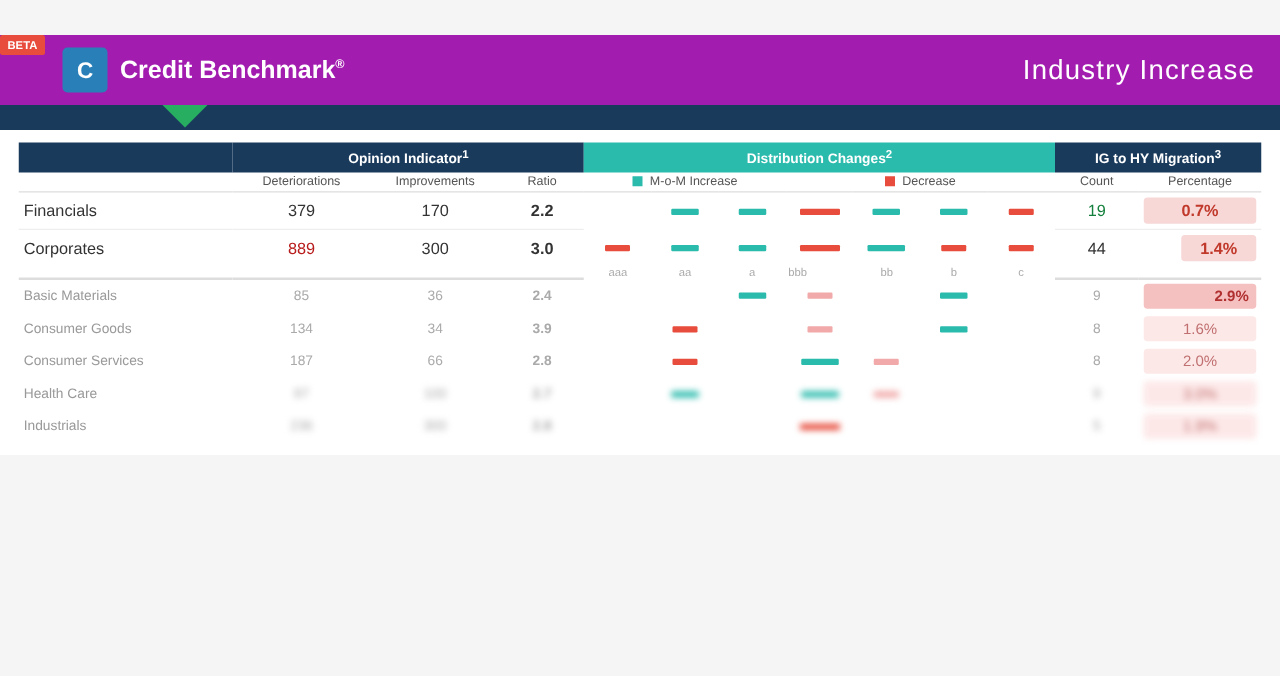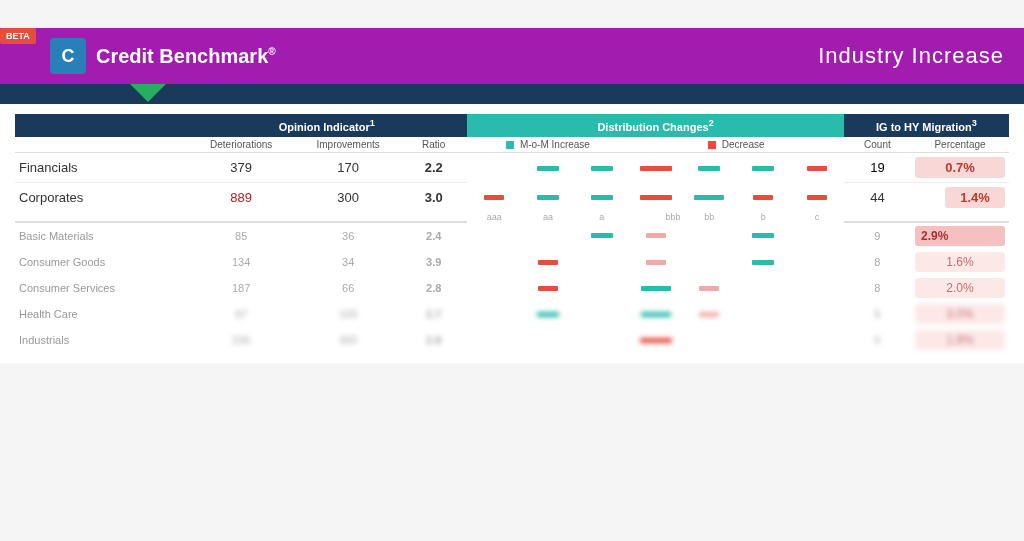--- a/index.html
+++ b/index.html
@@ -227,21 +227,21 @@
     <td class="num-cell" style="color:#333;font-size:13px;">379</td>
     <td class="num-cell" style="color:#333;font-size:13px;">170</td>
     <td class="ratio-cell" style="color:#333;font-size:13px;">2.2</td>
     <td class="bar-cell" style=""><span style="display:inline-block;width:28px;height:4px;"></span></td>
             <td class="bar-cell" style=""><span style="display:inline-block;width:22px;height:5px;background:#2bbbad;border-radius:1px;vertical-align:middle;"></span></td>
             <td class="bar-cell" style=""><span style="display:inline-block;width:22px;height:5px;background:#2bbbad;border-radius:1px;vertical-align:middle;"></span></td>
             <td class="bar-cell" style=""><span style="display:inline-block;width:32px;height:5px;background:#e74c3c;border-radius:1px;vertical-align:middle;"></span></td>
             <td class="bar-cell" style=""><span style="display:inline-block;width:22px;height:5px;background:#2bbbad;border-radius:1px;vertical-align:middle;"></span></td>
             <td class="bar-cell" style=""><span style="display:inline-block;width:22px;height:5px;background:#2bbbad;border-radius:1px;vertical-align:middle;"></span></td>
             <td class="bar-cell" style=""><span style="display:inline-block;width:20px;height:5px;background:#e74c3c;border-radius:1px;vertical-align:middle;"></span></td>
-    <td class="count-cell" style="color:#000000;font-size:13px;">19</td>
+    <td class="count-cell" style="color:#15803d;font-size:13px;">19</td>
     <td style="text-align:center;padding:3px 4px;">
       <div style="background:#f8d7d7;color:#c0392b;font-size:13px;font-weight:bold;padding:3px 6px;border-radius:3px;">0.7%</div>
     </td>
   </tr>
           <tr>
     <td style="color:#333;font-size:13px;padding:7px 4px;border-top:1px solid #eee;">Corporates</td>
     <td class="num-cell" style="color:#b91c1c;font-size:13px;border-top:1px solid #eee;">889</td>
     <td class="num-cell" style="color:#333;font-size:13px;border-top:1px solid #eee;">300</td>
     <td class="ratio-cell" style="color:#333;font-size:13px;border-top:1px solid #eee;">3.0</td>
     <td class="bar-cell" style=""><span style="display:inline-block;width:20px;height:5px;background:#e74c3c;border-radius:1px;vertical-align:middle;"></span></td>
@@ -257,41 +257,41 @@
     </td>
   </tr>
           <tr>
       <td></td>
             <td></td>
             <td></td>
             <td></td>
       <td style="text-align:center;font-size:9px;color:#aaa;padding:0 2px;">aaa</td>
             <td style="text-align:center;font-size:9px;color:#aaa;padding:0 2px;">aa</td>
             <td style="text-align:center;font-size:9px;color:#aaa;padding:0 2px;">a</td>
-            <td style="text-align:right;font-size:9px;color:#aaa;padding:0 2px;">bbb</td>
+            <td style="text-align:left;font-size:9px;color:#aaa;padding:0 2px;">bbb</td>
             <td style="text-align:center;font-size:9px;color:#aaa;padding:0 2px;">bb</td>
             <td style="text-align:center;font-size:9px;color:#aaa;padding:0 2px;">b</td>
             <td style="text-align:center;font-size:9px;color:#aaa;padding:0 2px;">c</td>
       <td></td>
             <td></td>
     </tr>
           <tr>
     <td style="color:#999;font-size:11px;padding:4px 4px;border-top:2px solid #ddd;">Basic Materials</td>
     <td class="num-cell" style="color:#aaa;font-size:11px;border-top:2px solid #ddd;">85</td>
     <td class="num-cell" style="color:#aaa;font-size:11px;border-top:2px solid #ddd;">36</td>
     <td class="ratio-cell" style="color:#aaa;font-size:11px;border-top:2px solid #ddd;">2.4</td>
     <td class="bar-cell" style=""><span style="display:inline-block;width:28px;height:4px;"></span></td>
             <td class="bar-cell" style=""><span style="display:inline-block;width:28px;height:4px;"></span></td>
             <td class="bar-cell" style=""><span style="display:inline-block;width:22px;height:5px;background:#2bbbad;border-radius:1px;vertical-align:middle;"></span></td>
             <td class="bar-cell" style=""><span style="display:inline-block;width:20px;height:5px;background:#f1a9a9;border-radius:1px;vertical-align:middle;"></span></td>
             <td class="bar-cell" style=""><span style="display:inline-block;width:28px;height:4px;"></span></td>
             <td class="bar-cell" style=""><span style="display:inline-block;width:22px;height:5px;background:#2bbbad;border-radius:1px;vertical-align:middle;"></span></td>
             <td class="bar-cell" style=""><span style="display:inline-block;width:28px;height:4px;"></span></td>
     <td class="count-cell" style="color:#aaa;font-size:11px;border-top:2px solid #ddd;">9</td>
-    <td style="text-align:left;padding:3px 4px;border-top:2px solid #ddd;">
+    <td style="text-align:right;padding:3px 4px;border-top:2px solid #ddd;">
       <div style="background:#f5c0c0;color:#b03030;font-size:12px;font-weight:bold;padding:3px 6px;border-radius:3px;">2.9%</div>
     </td>
   </tr>
           <tr>
     <td style="color:#999;font-size:11px;padding:4px 4px;">Consumer Goods</td>
     <td class="num-cell" style="color:#aaa;font-size:11px;">134</td>
     <td class="num-cell" style="color:#aaa;font-size:11px;">34</td>
     <td class="ratio-cell" style="color:#aaa;font-size:11px;">3.9</td>
     <td class="bar-cell" style=""><span style="display:inline-block;width:28px;height:4px;"></span></td>
             <td class="bar-cell" style=""><span style="display:inline-block;width:20px;height:5px;background:#e74c3c;border-radius:1px;vertical-align:middle;"></span></td>

